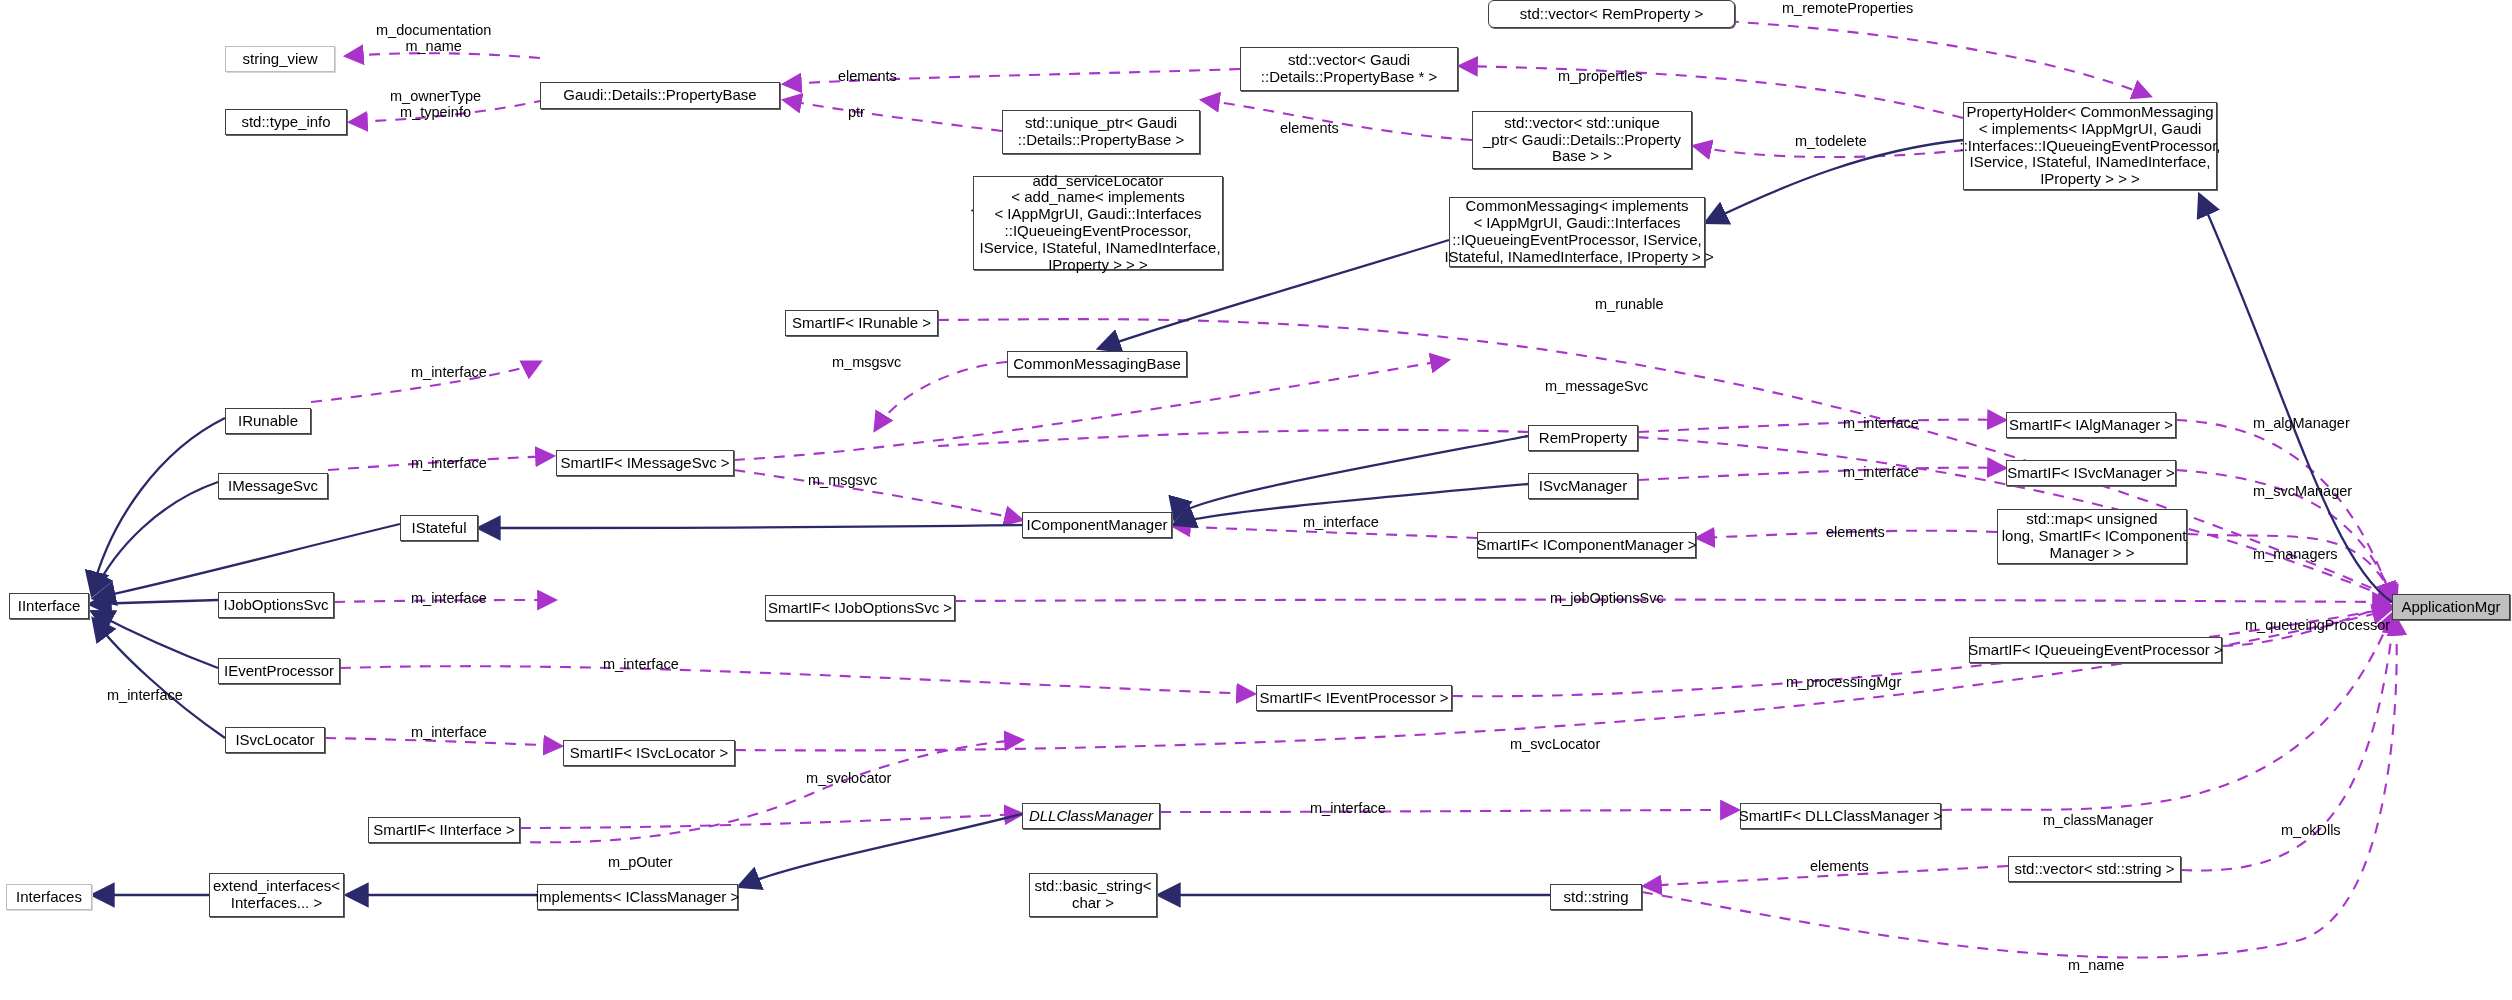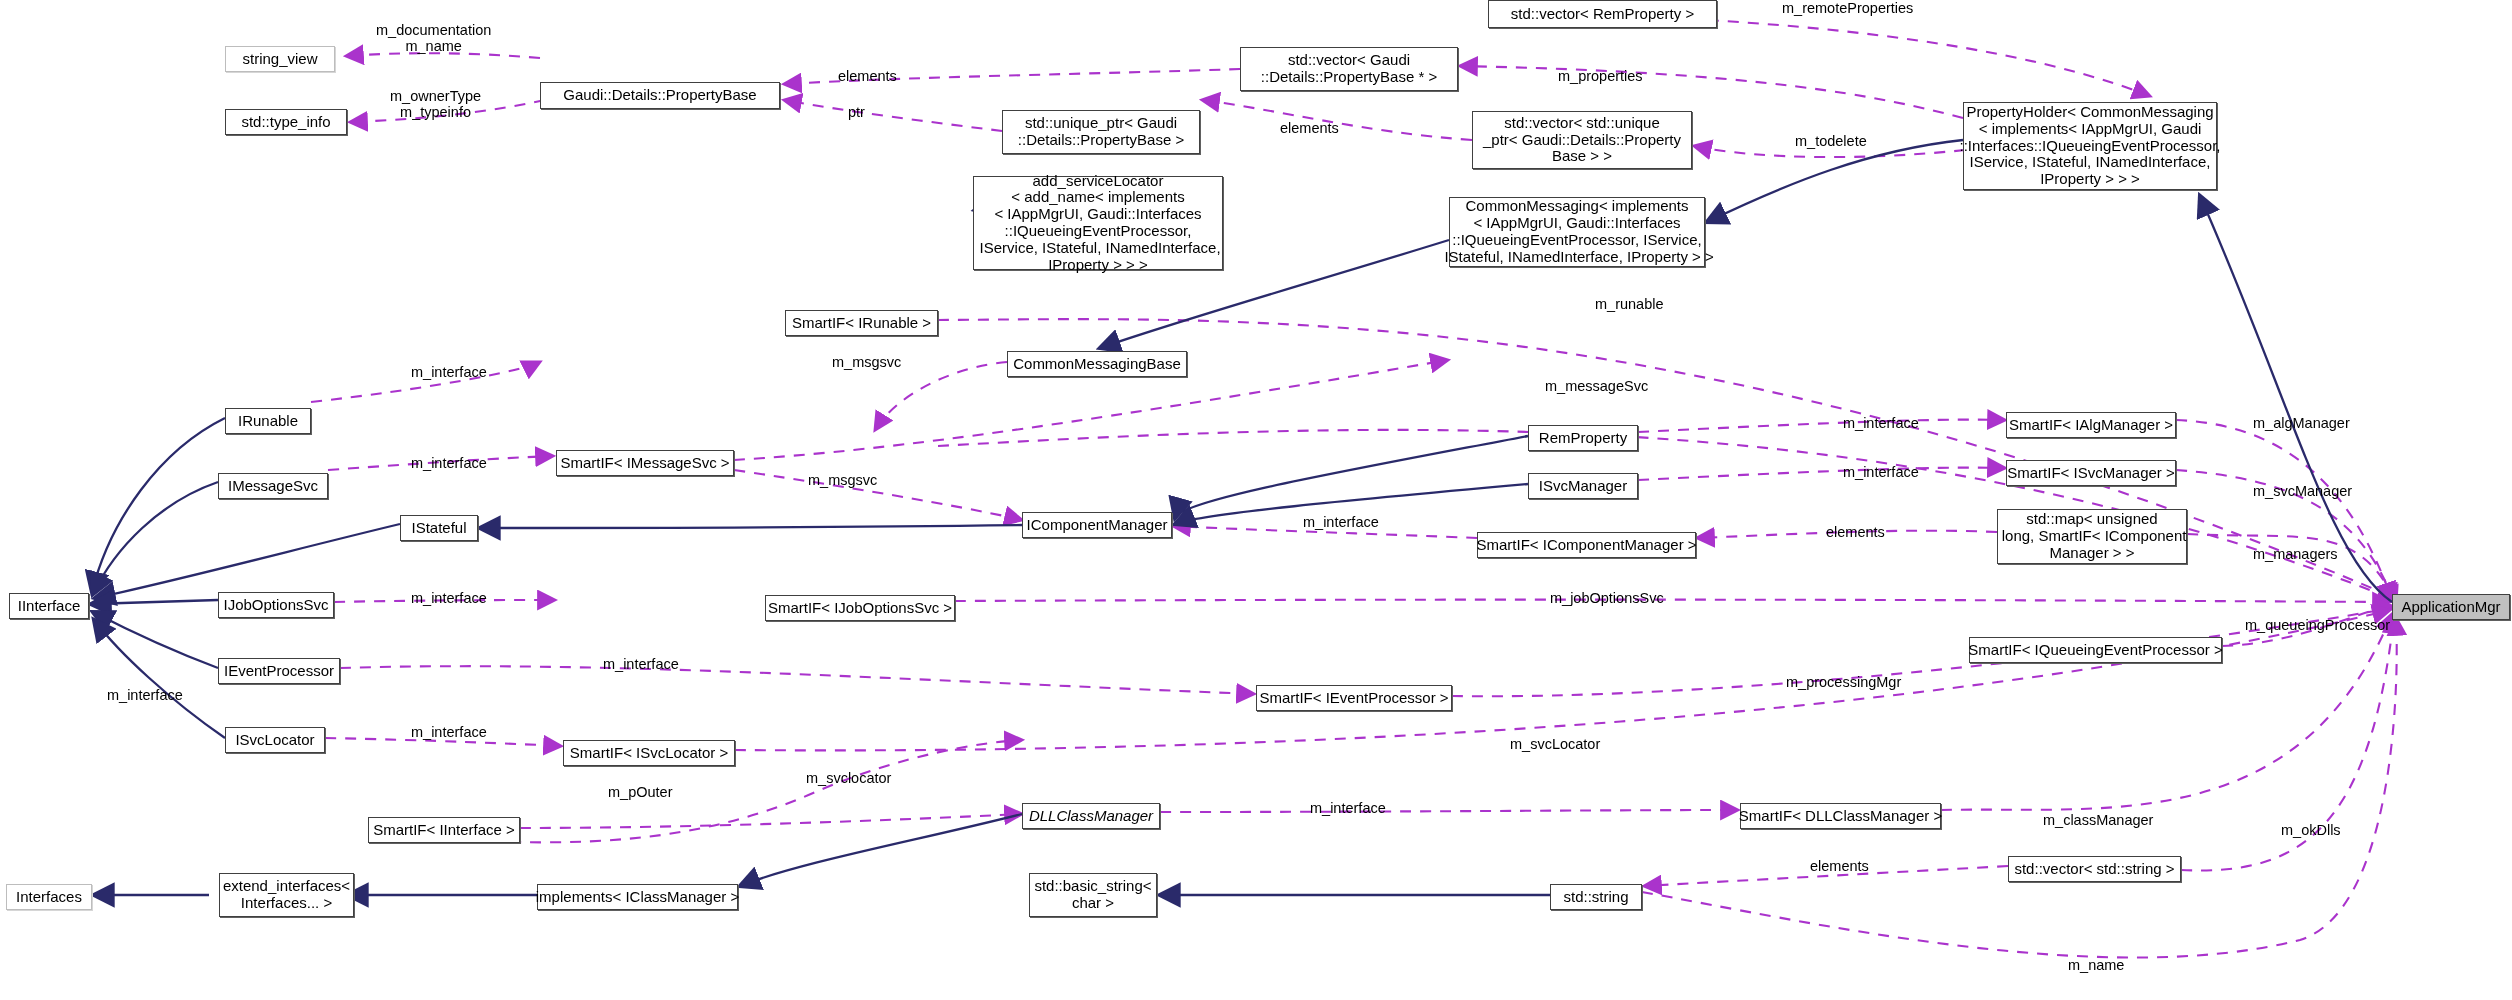--- a/index.html
+++ b/index.html
@@ -87,21 +87,21 @@
       <path d="M537,895 L348,895"></path>
       <path d="M209,895 L94,895"></path>
       <path d="M1550,895 L1160,895"></path>
     </g>
   </svg>
 
   <div id="nodes">
       <div class="node faint" style="left: 225px; top: 46px; width: 110px; height: 26px;">string_view</div>
       <div class="node" style="left: 225px; top: 109px; width: 122px; height: 26px;">std::type_info</div>
       <div class="node" style="left: 540px; top: 82px; width: 240px; height: 27px;">Gaudi::Details::PropertyBase</div>
-      <div class="node" style="left: 1488px; top: 0px; width: 229px; height: 28px;">std::vector&lt; RemProperty &gt;</div>
+      <div class="node" style="left: 1488px; top: 0px; width: 247px; height: 28px; border-radius: 6px;">std::vector&lt; RemProperty &gt;</div>
       <div class="node" style="left: 1240px; top: 47px; width: 218px; height: 44px;">std::vector&lt; Gaudi
 ::Details::PropertyBase * &gt;</div>
       <div class="node" style="left: 1002px; top: 110px; width: 198px; height: 44px;">std::unique_ptr&lt; Gaudi
 ::Details::PropertyBase &gt;</div>
       <div class="node" style="left: 1472px; top: 111px; width: 220px; height: 58px;">std::vector&lt; std::unique
 _ptr&lt; Gaudi::Details::Property
 Base &gt; &gt;</div>
       <div class="node" style="left: 1963px; top: 102px; width: 254px; height: 88px;">PropertyHolder&lt; CommonMessaging
 &lt; implements&lt; IAppMgrUI, Gaudi
 ::Interfaces::IQueueingEventProcessor,
@@ -137,21 +137,21 @@
       <div class="node" style="left: 765px; top: 595px; width: 190px; height: 26px;">SmartIF&lt; IJobOptionsSvc &gt;</div>
       <div class="node" style="left: 218px; top: 658px; width: 122px; height: 26px;">IEventProcessor</div>
       <div class="node" style="left: 1256px; top: 685px; width: 196px; height: 26px;">SmartIF&lt; IEventProcessor &gt;</div>
       <div class="node" style="left: 225px; top: 727px; width: 100px; height: 26px;">ISvcLocator</div>
       <div class="node" style="left: 563px; top: 740px; width: 172px; height: 26px;">SmartIF&lt; ISvcLocator &gt;</div>
       <div class="node" style="left: 1969px; top: 637px; width: 253px; height: 26px;">SmartIF&lt; IQueueingEventProcessor &gt;</div>
       <div class="node" style="left: 368px; top: 817px; width: 152px; height: 26px;">SmartIF&lt; IInterface &gt;</div>
       <div class="node" style="left: 1022px; top: 803px; width: 138px; height: 26px; font-style: italic;">DLLClassManager</div>
       <div class="node" style="left: 1740px; top: 803px; width: 201px; height: 26px;">SmartIF&lt; DLLClassManager &gt;</div>
       <div class="node faint" style="left: 6px; top: 884px; width: 86px; height: 26px;">Interfaces</div>
-      <div class="node" style="left: 219px; top: 873px; width: 135px; height: 44px;">extend_interfaces&lt;
+      <div class="node" style="left: 209px; top: 873px; width: 135px; height: 44px;">extend_interfaces&lt;
 Interfaces... &gt;</div>
       <div class="node" style="left: 537px; top: 884px; width: 201px; height: 26px;">implements&lt; IClassManager &gt;</div>
       <div class="node" style="left: 1029px; top: 873px; width: 128px; height: 44px;">std::basic_string&lt;
 char &gt;</div>
       <div class="node" style="left: 1550px; top: 884px; width: 92px; height: 26px;">std::string</div>
       <div class="node" style="left: 2008px; top: 856px; width: 173px; height: 26px;">std::vector&lt; std::string &gt;</div>
       <div class="node focus" style="left: 2392px; top: 594px; width: 118px; height: 26px;">ApplicationMgr</div>
     </div>
   <div id="labels">
       <div class="elabel" style="left: 376px; top: 22px;">m_documentation
@@ -179,20 +179,20 @@
       <div class="elabel" style="left: 2253px; top: 546px;">m_managers</div>
       <div class="elabel" style="left: 411px; top: 590px;">m_interface</div>
       <div class="elabel" style="left: 1550px; top: 590px;">m_jobOptionsSvc</div>
       <div class="elabel" style="left: 603px; top: 656px;">m_interface</div>
       <div class="elabel" style="left: 2245px; top: 617px;">m_queueingProcessor</div>
       <div class="elabel" style="left: 1786px; top: 674px;">m_processingMgr</div>
       <div class="elabel" style="left: 411px; top: 724px;">m_interface</div>
       <div class="elabel" style="left: 107px; top: 687px;">m_interface</div>
       <div class="elabel" style="left: 1510px; top: 736px;">m_svcLocator</div>
       <div class="elabel" style="left: 806px; top: 770px;">m_svclocator</div>
-      <div class="elabel" style="left: 608px; top: 784px;">m_pOuter</div>
+      <div class="elabel" style="left: 608px; top: 854px;">m_pOuter</div>
       <div class="elabel" style="left: 1310px; top: 800px;">m_interface</div>
       <div class="elabel" style="left: 2043px; top: 797px; margin-top: 15px;">m_classManager</div>
       <div class="elabel" style="left: 2281px; top: 822px;">m_okDlls</div>
       <div class="elabel" style="left: 1810px; top: 858px;">elements</div>
       <div class="elabel" style="left: 2068px; top: 957px;">m_name</div>
     </div>
 </div>
 
 </body></html>

